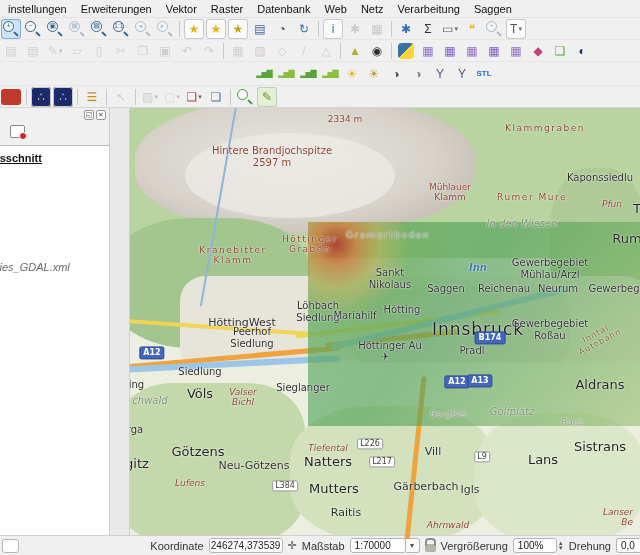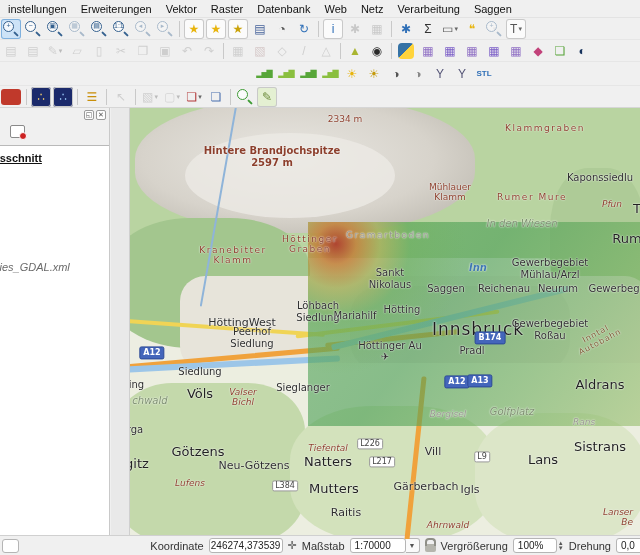--- a/index.html
+++ b/index.html
@@ -386,21 +386,21 @@
     <div class="road r-y1"></div>
     <div class="road r-y2"></div>
     <div class="road r-o1"></div>
     <div class="road r-o2"></div>
     <div class="road r-o3"></div>
     <div class="road w1"></div>
     <div class="road w2"></div>
     <div class="overlay"></div>
     <div class="map-labels">
         <span class="ml peak" style="left: 215px; top: 11px; transform: translate(-50%, -50%);">2334 m</span>
-        <span class="ml peak peak-lg" style="left: 142px; top: 48px; transform: translate(-50%, -50%); font-weight: bold;">Hintere Brandjochspitze
+        <span class="ml peak peak-lg" style="left: 142px; top: 48px; transform: translate(-50%, -50%);">Hintere Brandjochspitze
 2597 m</span>
         <span class="ml peak sp" style="left: 415px; top: 20px; transform: translate(-50%, -50%);">Klammgraben</span>
         <span class="ml place" style="left: 470px; top: 70px; transform: translate(-50%, -50%);">Kaponssiedlu</span>
         <span class="ml peak" style="left: 320px; top: 84px; transform: translate(-50%, -50%);">Mühlauer
 Klamm</span>
         <span class="ml peak sp" style="left: 402px; top: 89px; transform: translate(-50%, -50%);">Rumer Mure</span>
         <span class="ml peak it" style="left: 482px; top: 96px; transform: translate(-50%, -50%);">Pfun</span>
         <span class="ml city-lg" style="left: 507px; top: 101px; transform: translate(-50%, -50%);">T</span>
         <span class="ml nature" style="left: 392px; top: 116px; transform: translate(-50%, -50%);">In den Wiesen</span>
         <span class="ml city-lg" style="left: 497px; top: 131px; transform: translate(-50%, -50%);">Rum</span>
@@ -456,21 +456,21 @@
         <span class="ml place pl-lg" style="left: 296px; top: 379px; transform: translate(-50%, -50%);">Gärberbach</span>
         <span class="ml place pl-lg" style="left: 303px; top: 344px; transform: translate(-50%, -50%);">Vill</span>
         <span class="ml place pl-lg" style="left: 340px; top: 382px; transform: translate(-50%, -50%);">Igls</span>
         <span class="ml sh-l" style="left: 352px; top: 349px; transform: translate(-50%, -50%);">L9</span>
         <span class="ml city-lg" style="left: 413px; top: 352px; transform: translate(-50%, -50%);">Lans</span>
         <span class="ml city-lg" style="left: 470px; top: 339px; transform: translate(-50%, -50%);">Sistrans</span>
         <span class="ml peak it" style="left: 318px; top: 417px; transform: translate(-50%, -50%);">Ahrnwald</span>
         <span class="ml peak it" style="left: 488px; top: 409px; transform: translate(-50%, -50%); text-align: right;">Lanser Be</span>
         <span class="ml gray it" style="left: 318px; top: 306px; transform: translate(-50%, -50%);">Bergisel</span>
         <span class="ml nature" style="left: 382px; top: 304px; transform: translate(-50%, -50%);">Golfplatz</span>
-        <span class="ml gray it" style="left: 442px; top: 314px; transform: translate(-50%, -50%); margin-left: 12px;">Rans</span>
+        <span class="ml gray it" style="left: 442px; top: 314px; transform: translate(-50%, -50%);">Rans</span>
         <span class="ml city-lg" style="left: 470px; top: 277px; transform: translate(-50%, -50%);">Aldrans</span>
         <span class="ml sh-a" style="left: 327px; top: 274px; transform: translate(-50%, -50%);">A12</span>
         <span class="ml sh-a" style="left: 350px; top: 273px; transform: translate(-50%, -50%);">A13</span>
       </div>
   </div>
 </div>
 
 <div class="statusbar">
   <span class="locator"></span>
   <span class="sb-spacer"></span>

